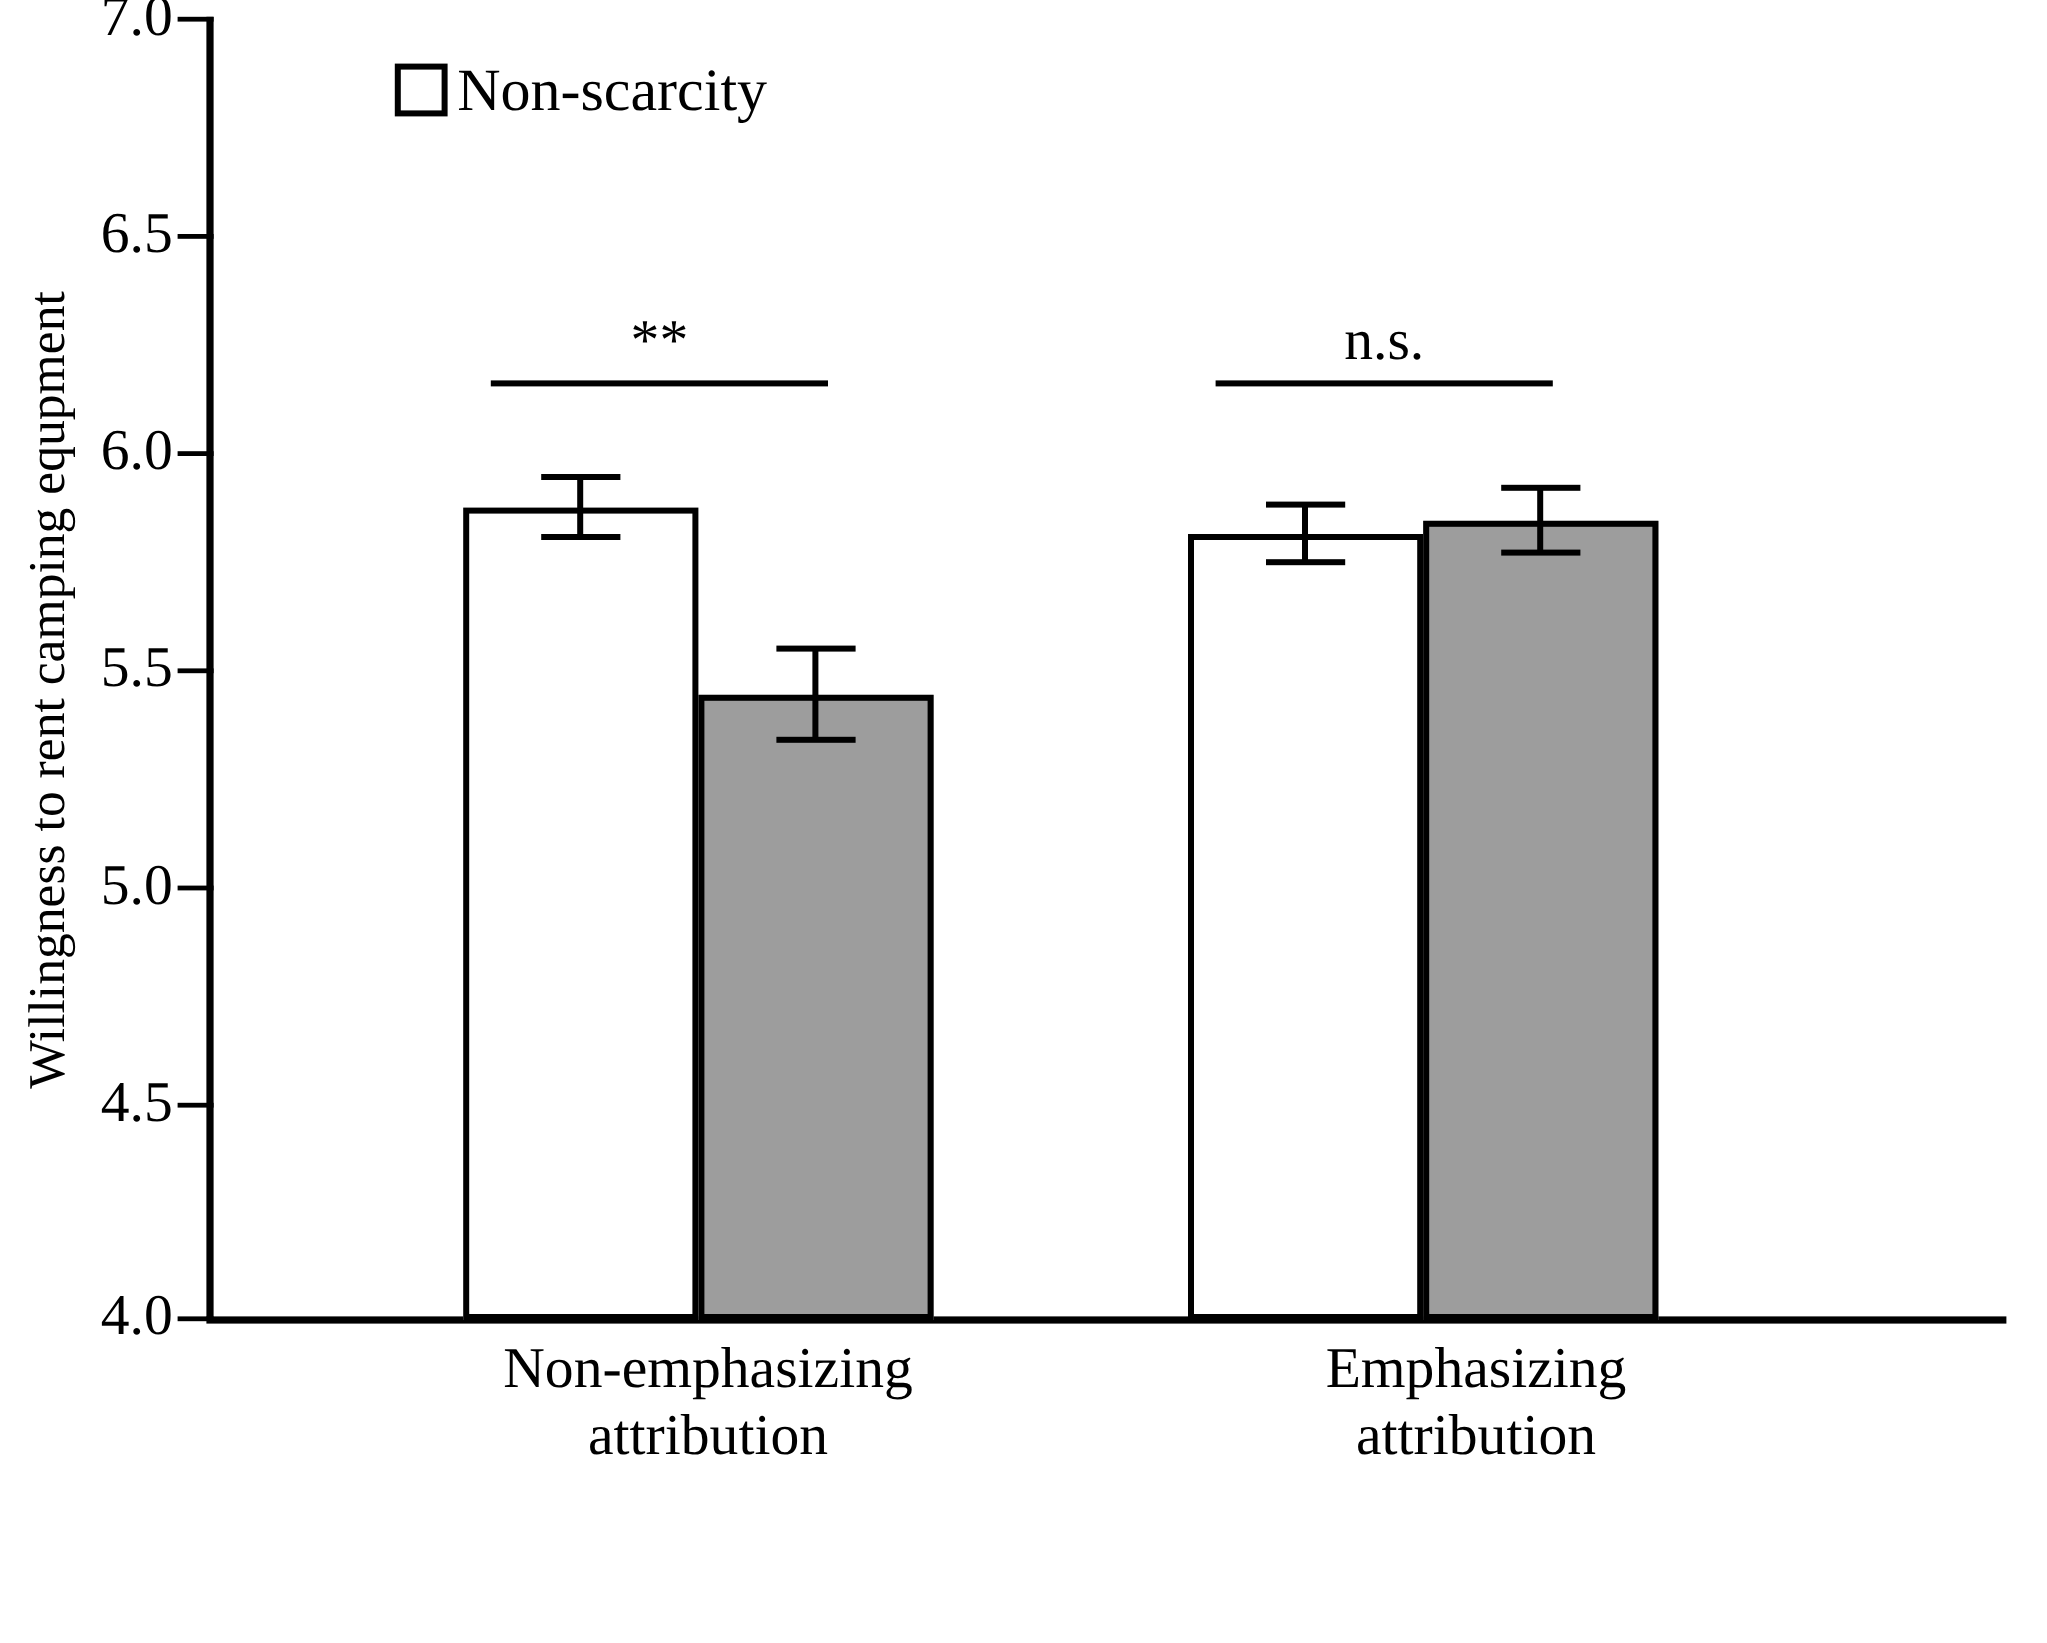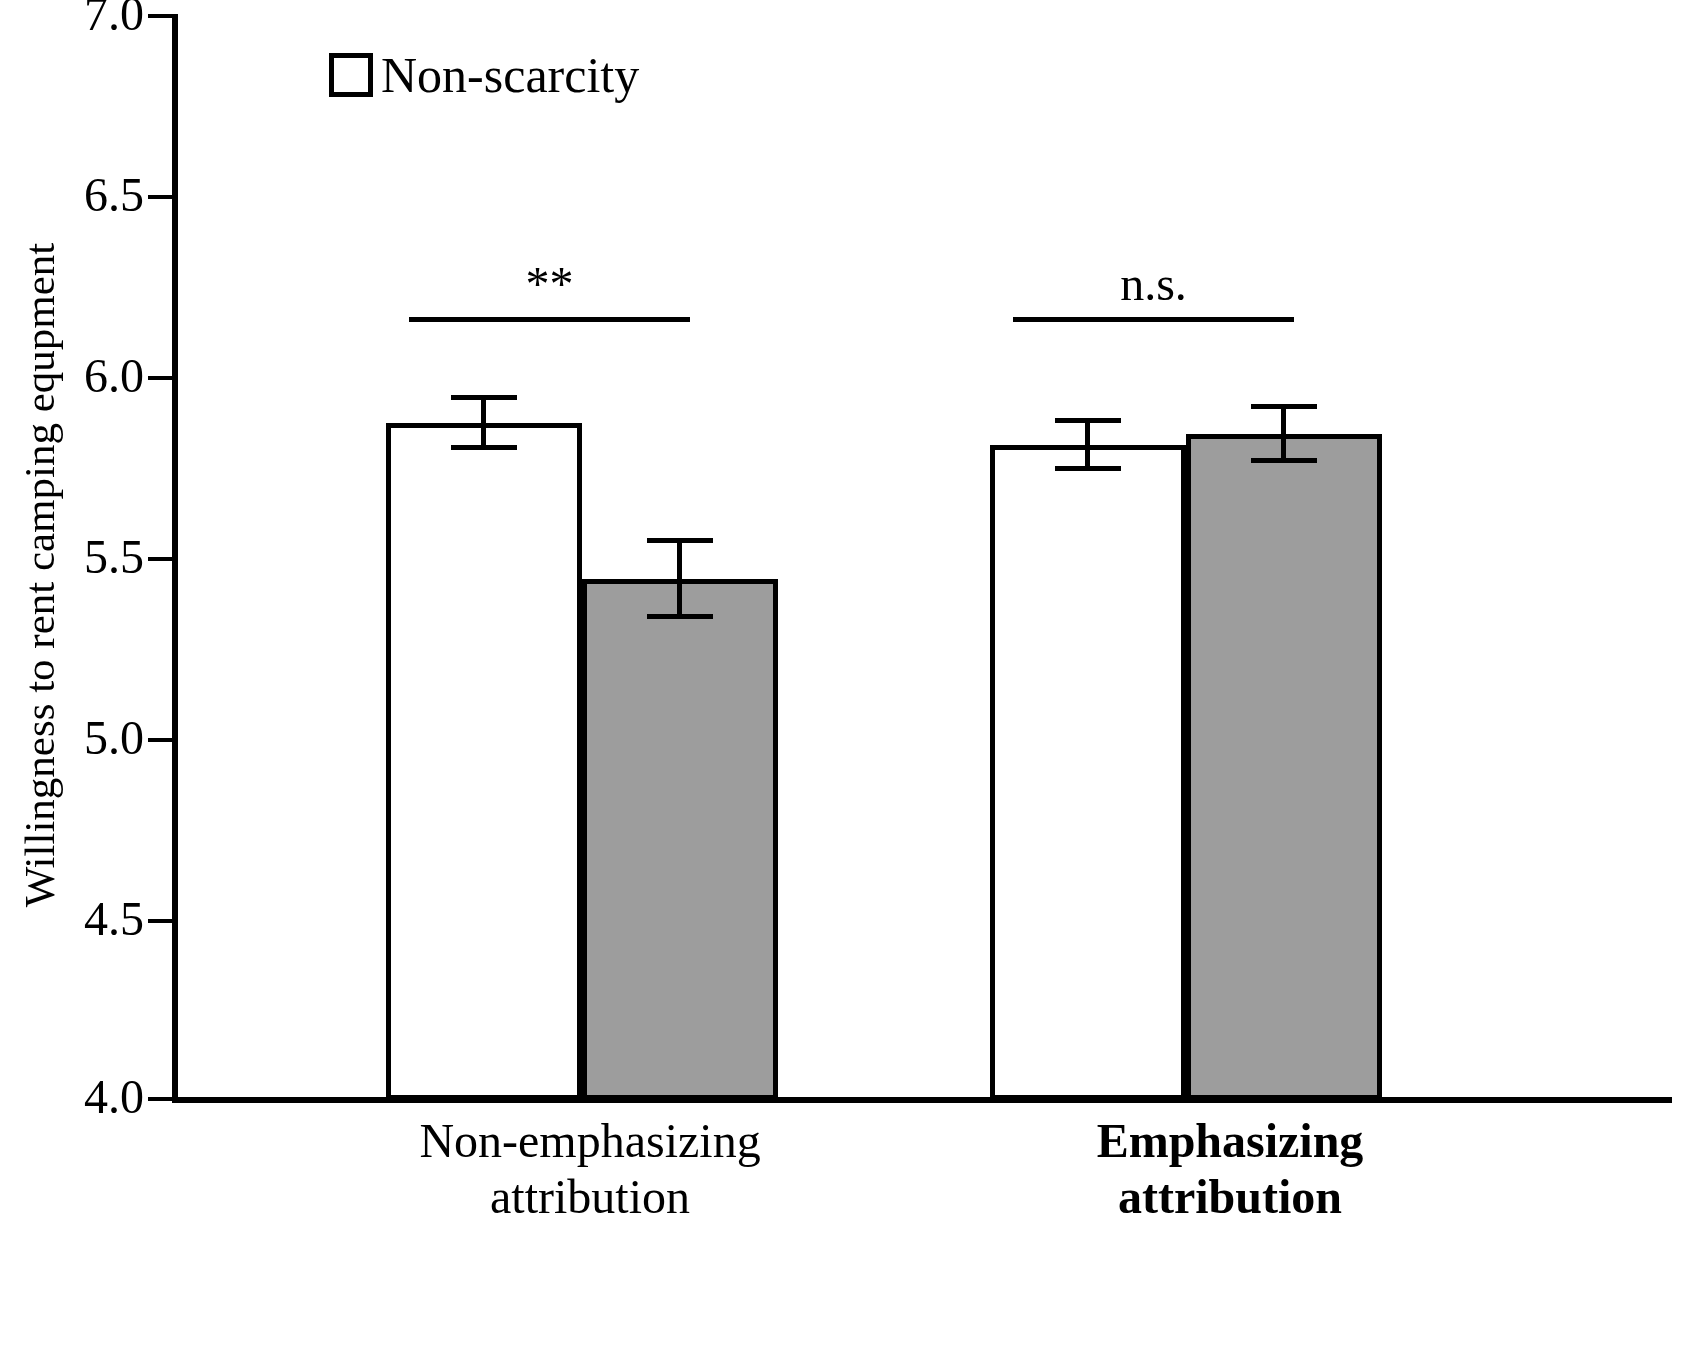--- a/index.html
+++ b/index.html
@@ -147,21 +147,21 @@
   
   .cat-label {
     position: absolute;
     top: 1113px;
     font-size: 48px;
     line-height: 56px;
     text-align: center;
     white-space: pre-line;
   }
   #cat-0 { left: 310px; width: 560px; }
-  #cat-1 { left: 950px; width: 560px; font-weight: bold; }
+  #cat-1 { left: 950px; width: 560px; }
 </style>
 </head>
 <body>
 
 <div id="chart-root">
 
   <div class="y-axis-title">Willingness to rent camping equpment</div>
 
   <div class="axis-line-y"></div>
 

